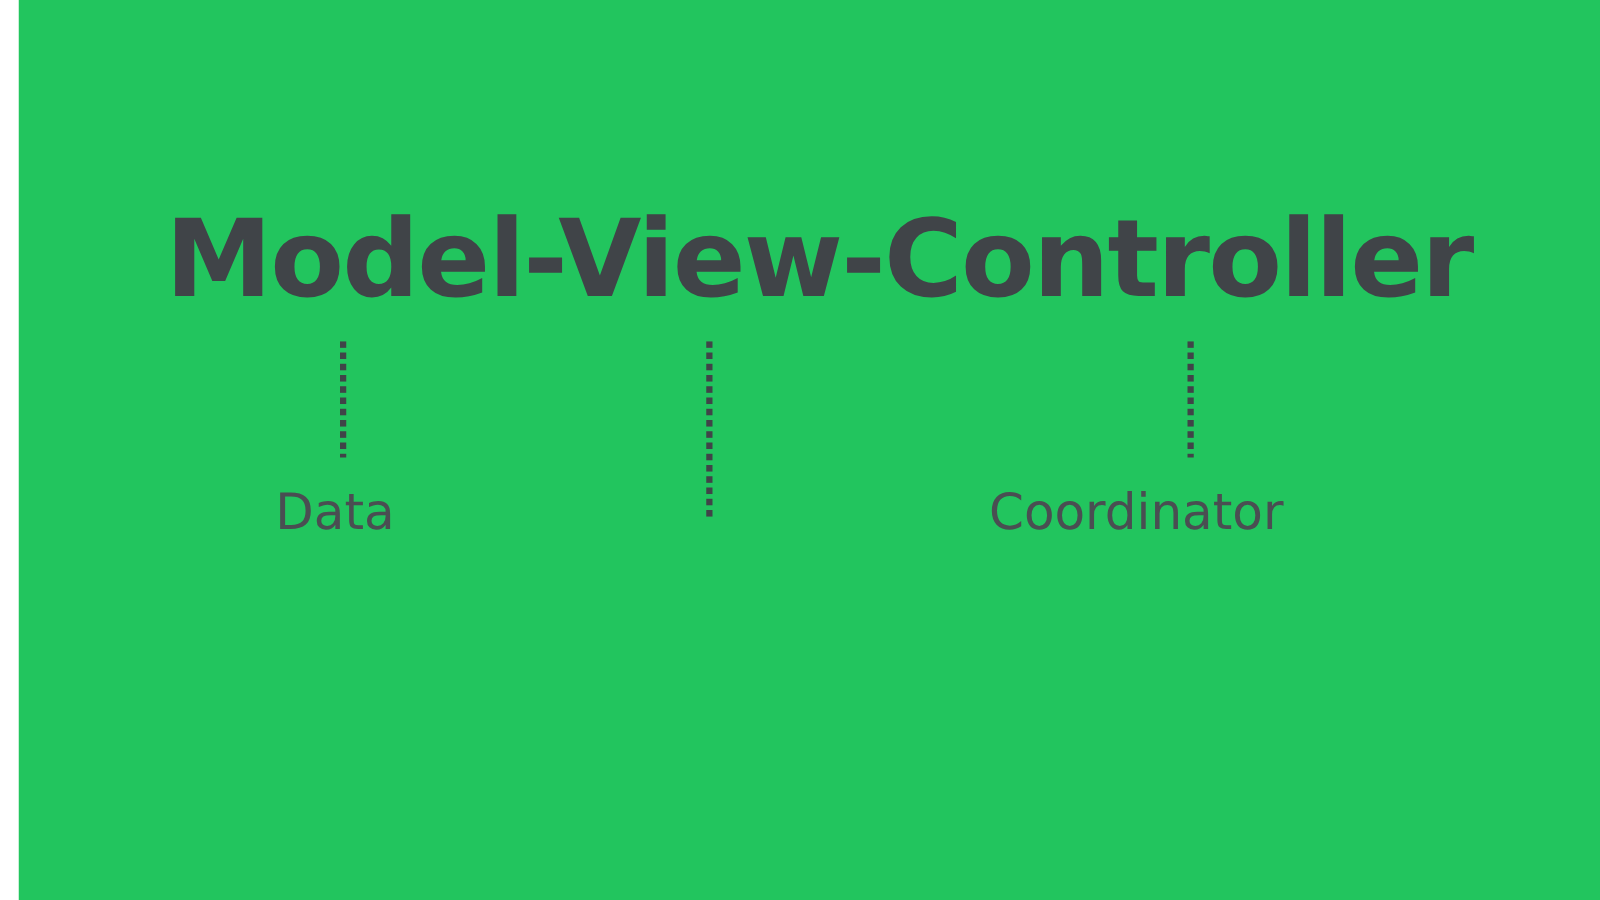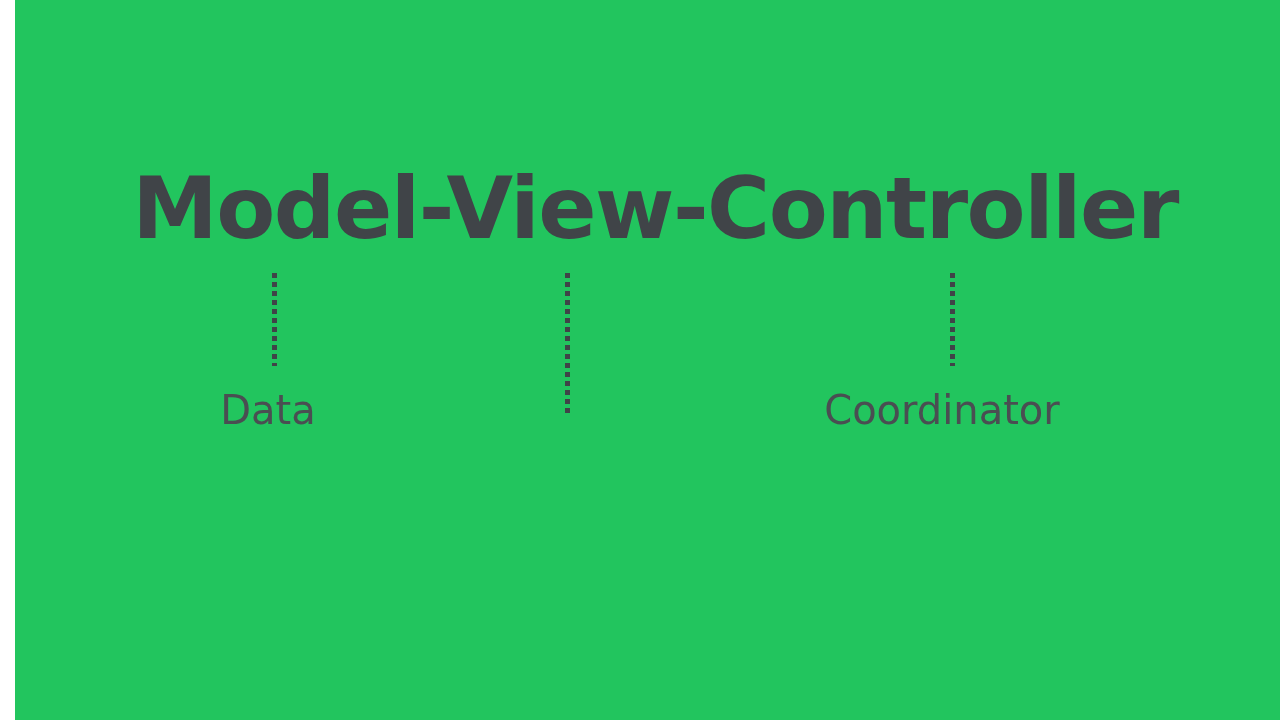--- a/index.html
+++ b/index.html
@@ -62,21 +62,21 @@
     font-weight: normal;
     font-size: 40px;
     line-height: 48px;
     color: #4a4e52;
     white-space: nowrap;
     transform: translateX(-50%);
     text-align: right;
   }
   .label-data        { left: 253px; top: 386px; }
   .label-ui          { left: 545px; top: 438px; }
-  .label-coordinator { left: 927px; top: 386px; }
+  .label-coordinator { left: 894px; top: 386px; }
 </style>
 </head>
 <body>
 
 <div class="slide">
 
   <div class="title">Model-View-Controller</div>
 
   <div class="connector connector-model"></div>
   <div class="connector connector-view"></div>

